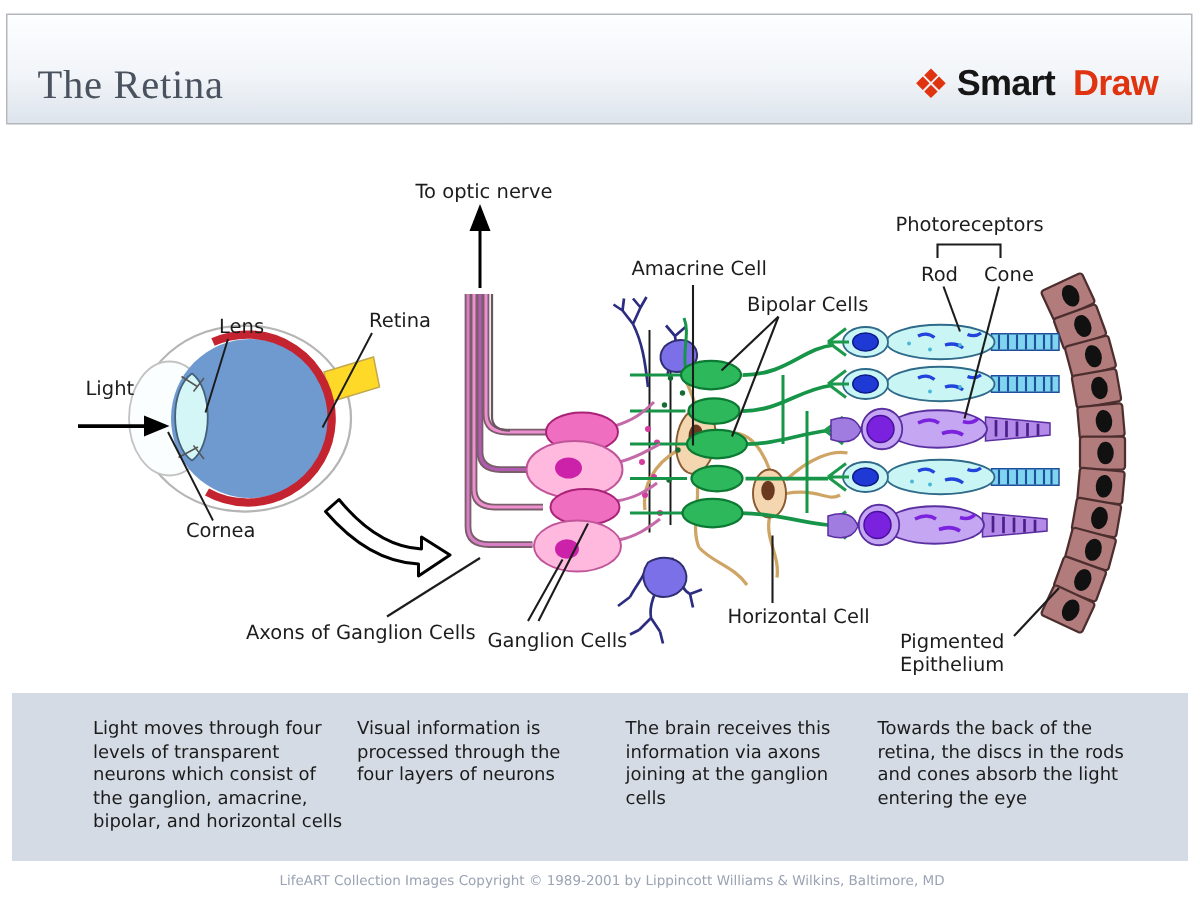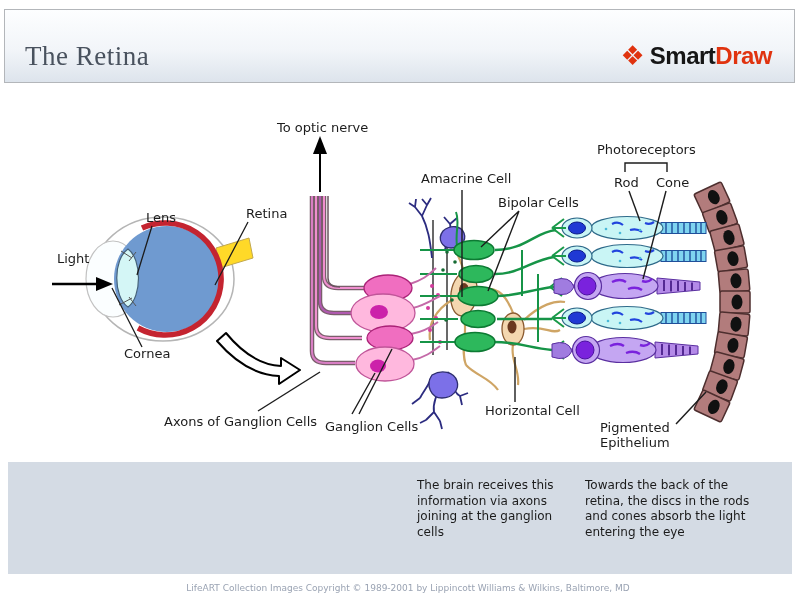--- a/index.html
+++ b/index.html
@@ -12,21 +12,21 @@
             border:1px solid #b3b6ba;
             background:linear-gradient(to bottom,#fdfeff 0%,#f2f5f9 55%,#dde4ec 100%); }
   #title { position:absolute; left:20px; bottom:10px;
            font-family:"Liberation Serif","DejaVu Serif",serif;
            font-size:27px; color:#49525e; letter-spacing:0.5px; }
   #logo { position:absolute; right:22px; top:32px; display:flex; align-items:center;
           font-family:"Liberation Sans","DejaVu Sans",sans-serif; }
   #logo .diamond { font-size:27px; color:#e0330f; margin-right:5px; line-height:1; }
   #logo .brand { font-size:24px; font-weight:bold; letter-spacing:-0.5px; }
   #logo .black { color:#161616; }
-  #logo .red { color:#e0330f; }
+  #logo .red { color:#e0330f;margin-left:12px; }
 
   
   #diagram { position:absolute; left:0; top:88px; }
 
   
   #caption-panel { position:absolute; left:8px; top:462px; width:784px; height:112px;
                    background:#d4dbe4; }
   .caption { position:absolute; top:16px; font-size:12px; line-height:15.5px;
              color:#1b1b1b; }
   #caption-0 { left:54px;  width:170px; }
@@ -290,19 +290,21 @@
     <text x="498" y="207">Bipolar Cells</text>
     <text x="485" y="415">Horizontal Cell</text>
     <text x="597" y="154">Photoreceptors</text>
     <text x="614" y="187">Rod</text>
     <text x="656" y="187">Cone</text>
     <text x="600" y="432">Pigmented</text>
     <text x="600" y="447">Epithelium</text>
   </svg>
 
   <div id="caption-panel">
+    <div id="caption-0" class="caption">Light moves through four levels of transparent neurons which consist of the ganglion, amacrine, bipolar, and horizontal cells</div>
+    <div id="caption-1" class="caption">Visual information is processed through the four layers of neurons</div>
     <div id="caption-2" class="caption">The brain receives this information via axons joining at the ganglion cells</div>
     <div id="caption-3" class="caption">Towards the back of the retina, the discs in the rods and cones absorb the light entering the eye</div>
   </div>
 
   <div id="footer">LifeART Collection Images Copyright © 1989-2001 by Lippincott Williams &amp; Wilkins, Baltimore, MD</div>
 
 </div>
 
 </body></html>

